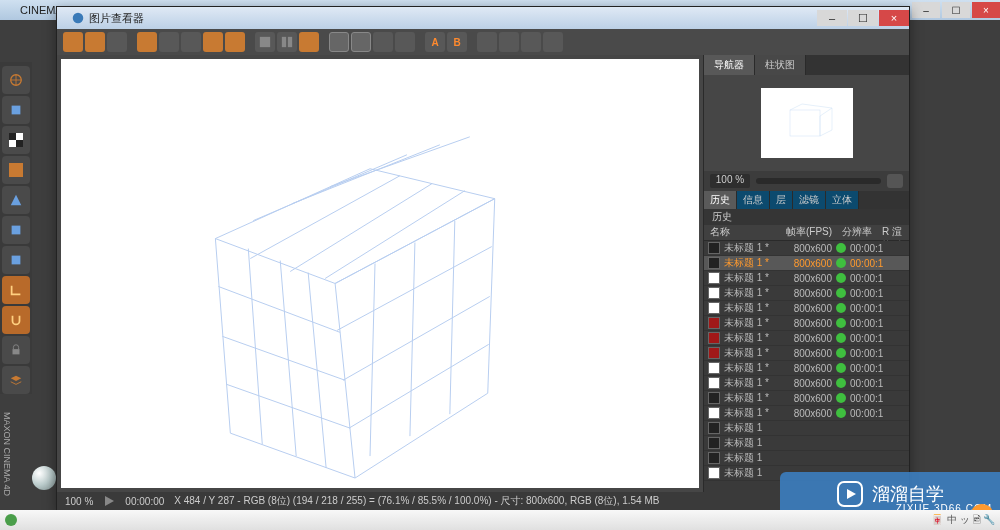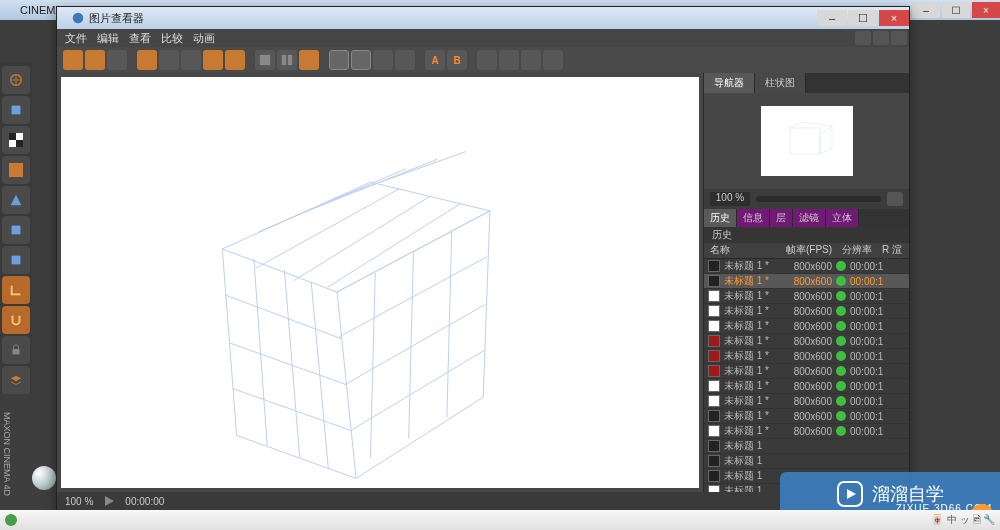--- a/index.html
+++ b/index.html
@@ -47,21 +47,21 @@
 .rpanel-tabs .tab { font-size: 10px; color: #ccc; padding: 3px 10px; background: #484848; border-right: 1px solid #2a2a2a; }
 .rpanel-tabs .tab.active { background: #585858; color: #fff; }
 .nav-thumb { height: 96px; background: #464646; display: flex; align-items: center; justify-content: center; }
 .nav-thumb .th { width: 92px; height: 70px; background: #fff; display: flex; align-items: center; justify-content: center; }
 .zoom-row { height: 20px; background: #3c3c3c; display: flex; align-items: center; font-size: 10px; color: #ccc; padding: 0 6px; gap: 6px; }
 .zoom-row .spin { width: 40px; height: 14px; background: #2e2e2e; border-radius: 2px; text-align: center; }
 .zoom-row .slider { flex: 1; height: 6px; background: #2a2a2a; border-radius: 3px; }
 .zoom-row .fit { width: 16px; height: 14px; background: #555; border-radius: 3px; }
 
 .hist-tabs { height: 18px; display: flex; background: #333; font-size: 10px; color: #ccc; }
-.hist-tabs .tab { padding: 2px 6px; border-right: 1px solid #2a2a2a; background: #701a75; }
+.hist-tabs .tab { padding: 2px 6px; border-right: 1px solid #2a2a2a; background: #0c4a6e; }
 .hist-tabs .tab.active { background: #5a5a5a; color: #fff; }
 .hist-header { height: 16px; background: #353535; font-size: 10px; color: #ccc; padding-left: 8px; display: flex; align-items: center; }
 .hist-cols { height: 16px; background: #404040; display: flex; font-size: 10px; color: #ccc; border-bottom: 1px solid #2a2a2a; }
 .hist-cols span:nth-child(1) { width: 82px; padding-left: 6px; }
 .hist-cols span:nth-child(2) { width: 48px; }
 .hist-cols span:nth-child(3) { width: 40px; margin-left: 8px; }
 .hist-cols span:nth-child(4) { flex: 1; }
 
 .hist-list { flex: 1; overflow: hidden; background: #3a3a3a; }
 .hist-row { height: 15px; display: flex; align-items: center; font-size: 10px; color: #bbb; border-bottom: 1px solid #333; }
@@ -173,32 +173,20 @@
         <circle cx="8" cy="8" r="6" fill="#3a7ab8"></circle>
       </svg>
     <span style="margin-left:4px">图片查看器</span>
     <div class="win-btns">
       <div class="wb wb-min">–</div>
       <div class="wb wb-max">☐</div>
       <div class="wb wb-close">×</div>
     </div>
   </div>
 
-  <div class="viewer-menu">
-    <span>文件</span>
-    <span>编辑</span>
-    <span>查看</span>
-    <span>比较</span>
-    <span>动画</span>
-    <div class="qm">
-      <div class="qm-btn" style="background:#555"></div>
-      <div class="qm-btn" style="background:#555"></div>
-      <div class="qm-btn" style="background:#555"></div>
-    </div>
-  </div>
 
   <div class="viewer-toolbar">
     <div class="tb orange"></div>
     <div class="tb orange"></div>
     <div class="tb"></div>
     <div class="tb-sep"></div>
     <div class="tb orange"></div>
     <div class="tb"></div>
     <div class="tb"></div>
     <div class="tb orange"></div>
@@ -417,20 +405,21 @@
         </div>
     </div>
   </div>
 
   <div class="viewer-status">
     <span>100 %</span>
     <svg class="play" viewBox="0 0 12 12">
         <polygon points="2,1 11,6 2,11" fill="#888"></polygon>
       </svg>
     <span>00:00:00</span>
+    <span>X 484 / Y 287 - RGB (8位) (194 / 218 / 255) = (76.1% / 85.5% / 100.0%) - 尺寸: 800x600, RGB (8位), 1.54 MB</span>
   </div>
 </div>
 
 <div class="watermark">
   <svg width="28" height="28" viewBox="0 0 28 28">
       <rect x="2" y="2" width="24" height="24" rx="6" fill="none" stroke="#fff" stroke-width="2"></rect>
       <polygon points="11,9 20,14 11,19" fill="#fff"></polygon>
     </svg>
   <span>溜溜自学</span>
   <span class="url">ZIXUE.3D66.COM</span>

